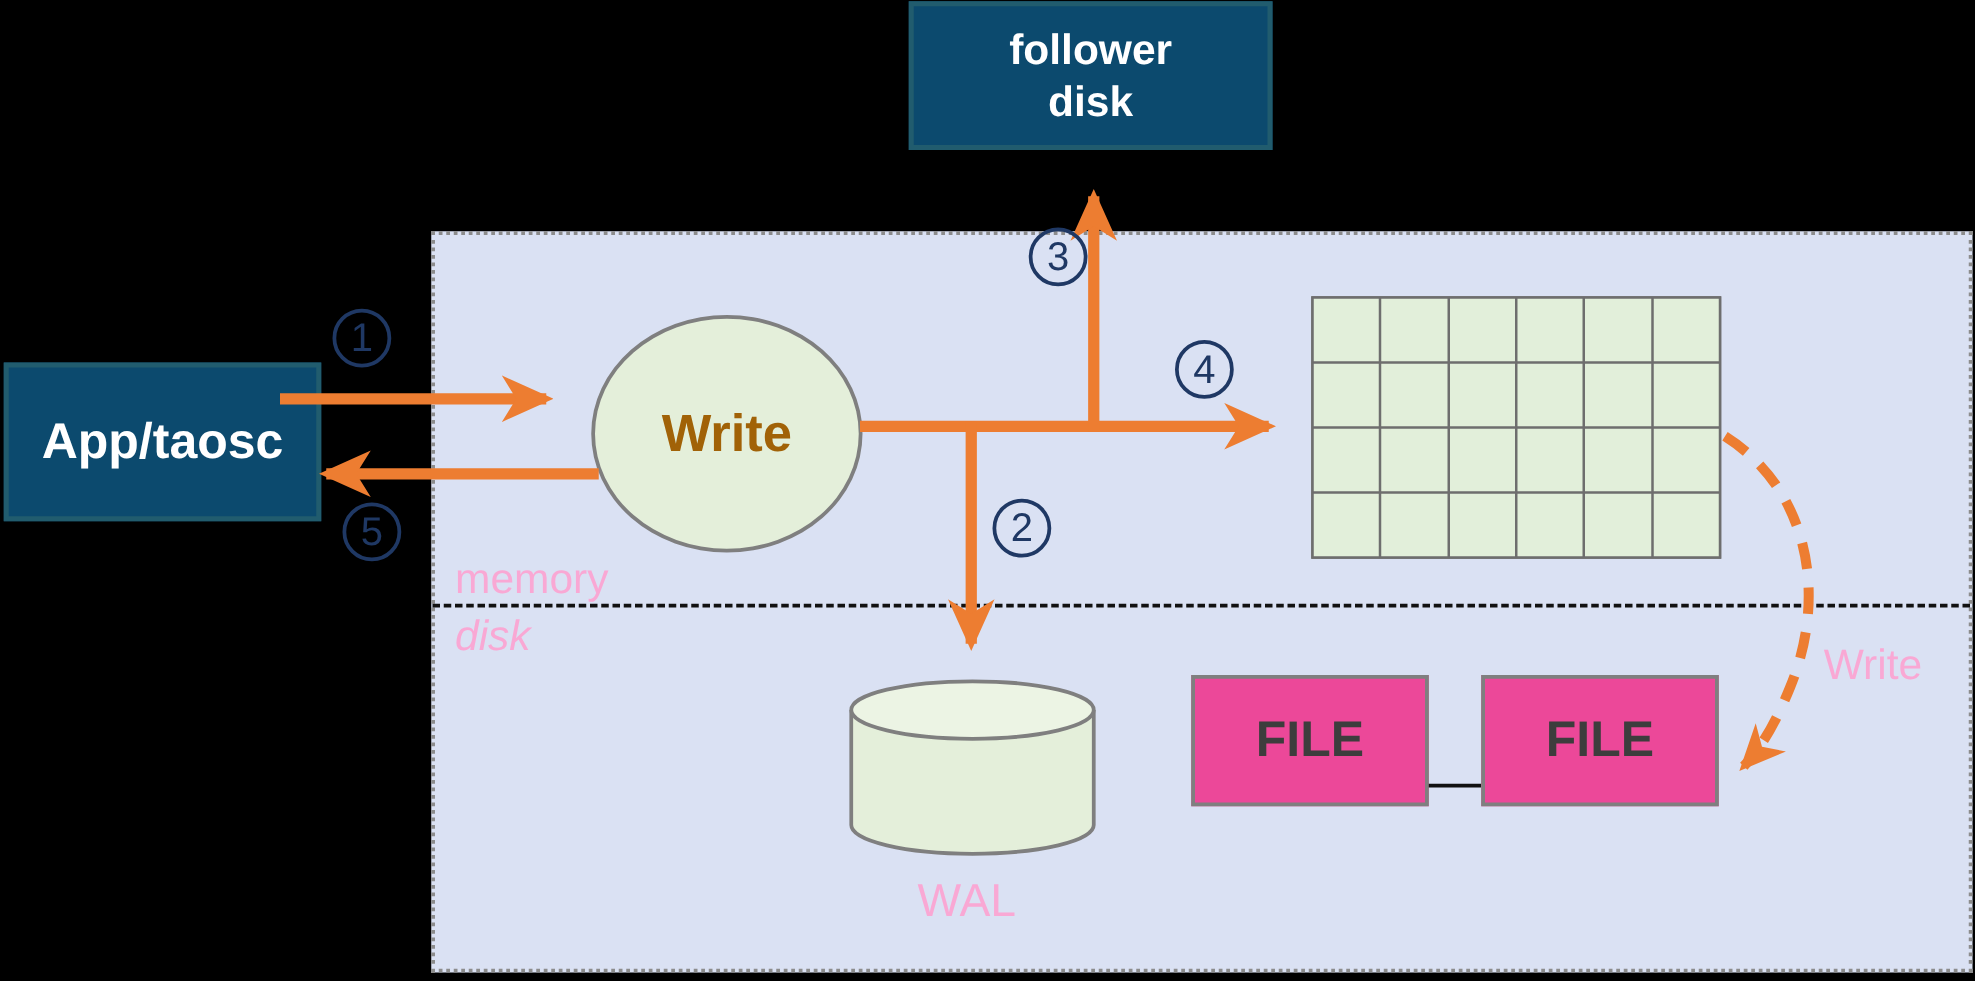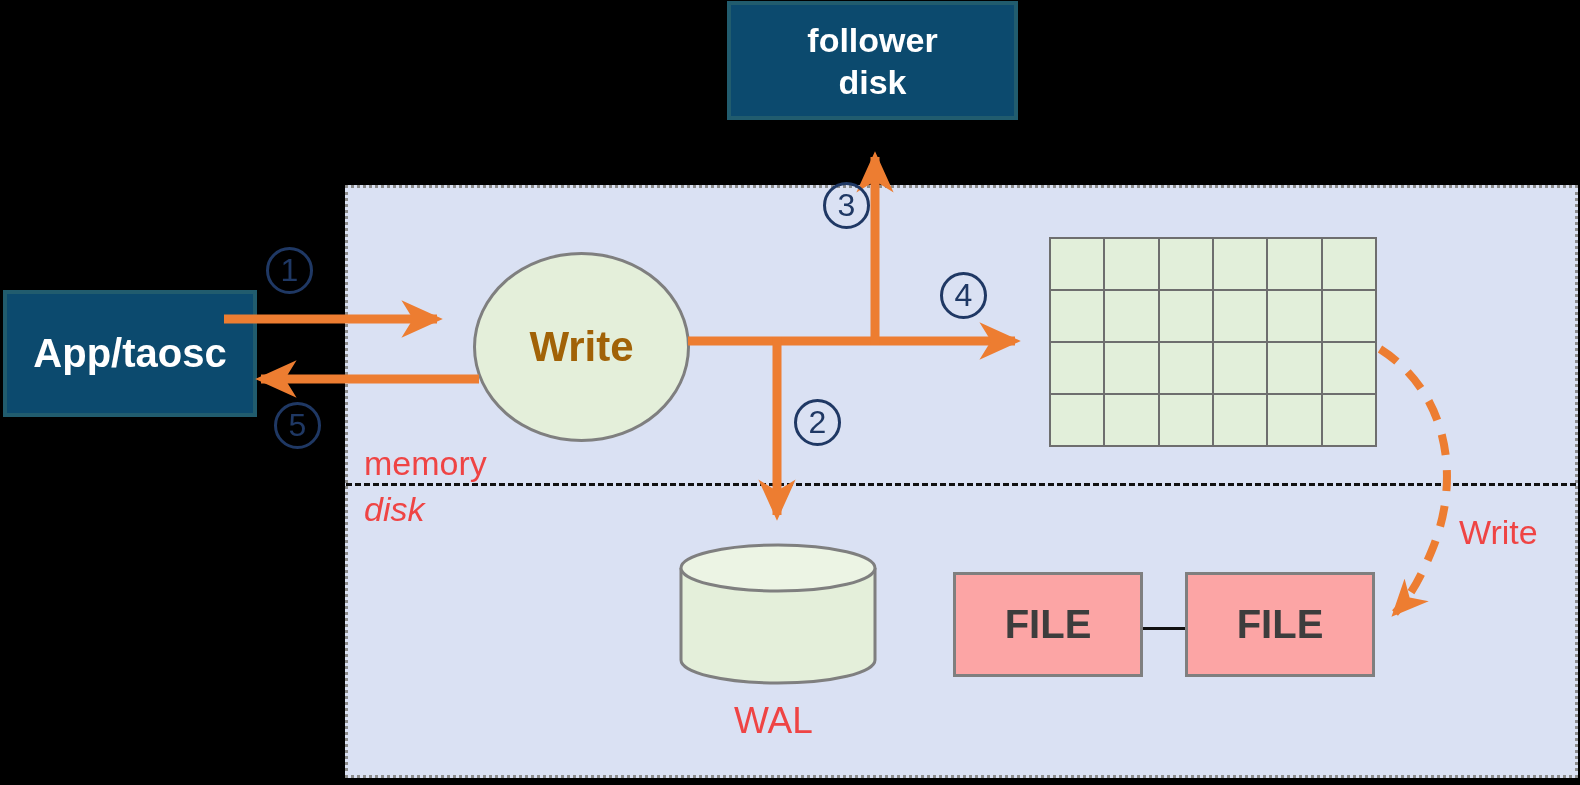--- a/index.html
+++ b/index.html
@@ -21,21 +21,21 @@
   }
   .mem-disk-divider {
     position: absolute;
     left: 346px; top: 483px;
     width: 1230px; height: 0;
     border-top: 3px dashed #111;
     z-index: 2;
   }
   .plain-label {
     position: absolute;
-    color: #ef4444;
+    color: #f9a8d4;
     font-size: 34px;
     line-height: 38px;
     z-index: 6;
     white-space: nowrap;
   }
   
   .blue-node {
     position: absolute;
     background: #0c4a6e;
     border: 4px solid #215c6e;
@@ -72,22 +72,22 @@
     background: #6e6e6e;
     border: 2px solid #6e6e6e;
     gap: 2px;
     z-index: 4;
     box-sizing: border-box;
   }
   #mem-table .cell { background: #e2efda; }
   
   .file-box {
     position: absolute;
-    top: 572px; width: 190px; height: 105px;
-    background: #fca5a5;
+    top: 540px; width: 190px; height: 105px;
+    background: #ec4899;
     border: 3px solid #7f7f7f;
     display: flex; align-items: center; justify-content: center;
     color: #3d3d3d; font-weight: bold; font-size: 40px;
     z-index: 4; box-sizing: border-box;
   }
   #file-box-1 { left: 953px; }
   #file-box-2 { left: 1185px; }
   .file-connector {
     position: absolute;
     left: 1143px; top: 627px;

